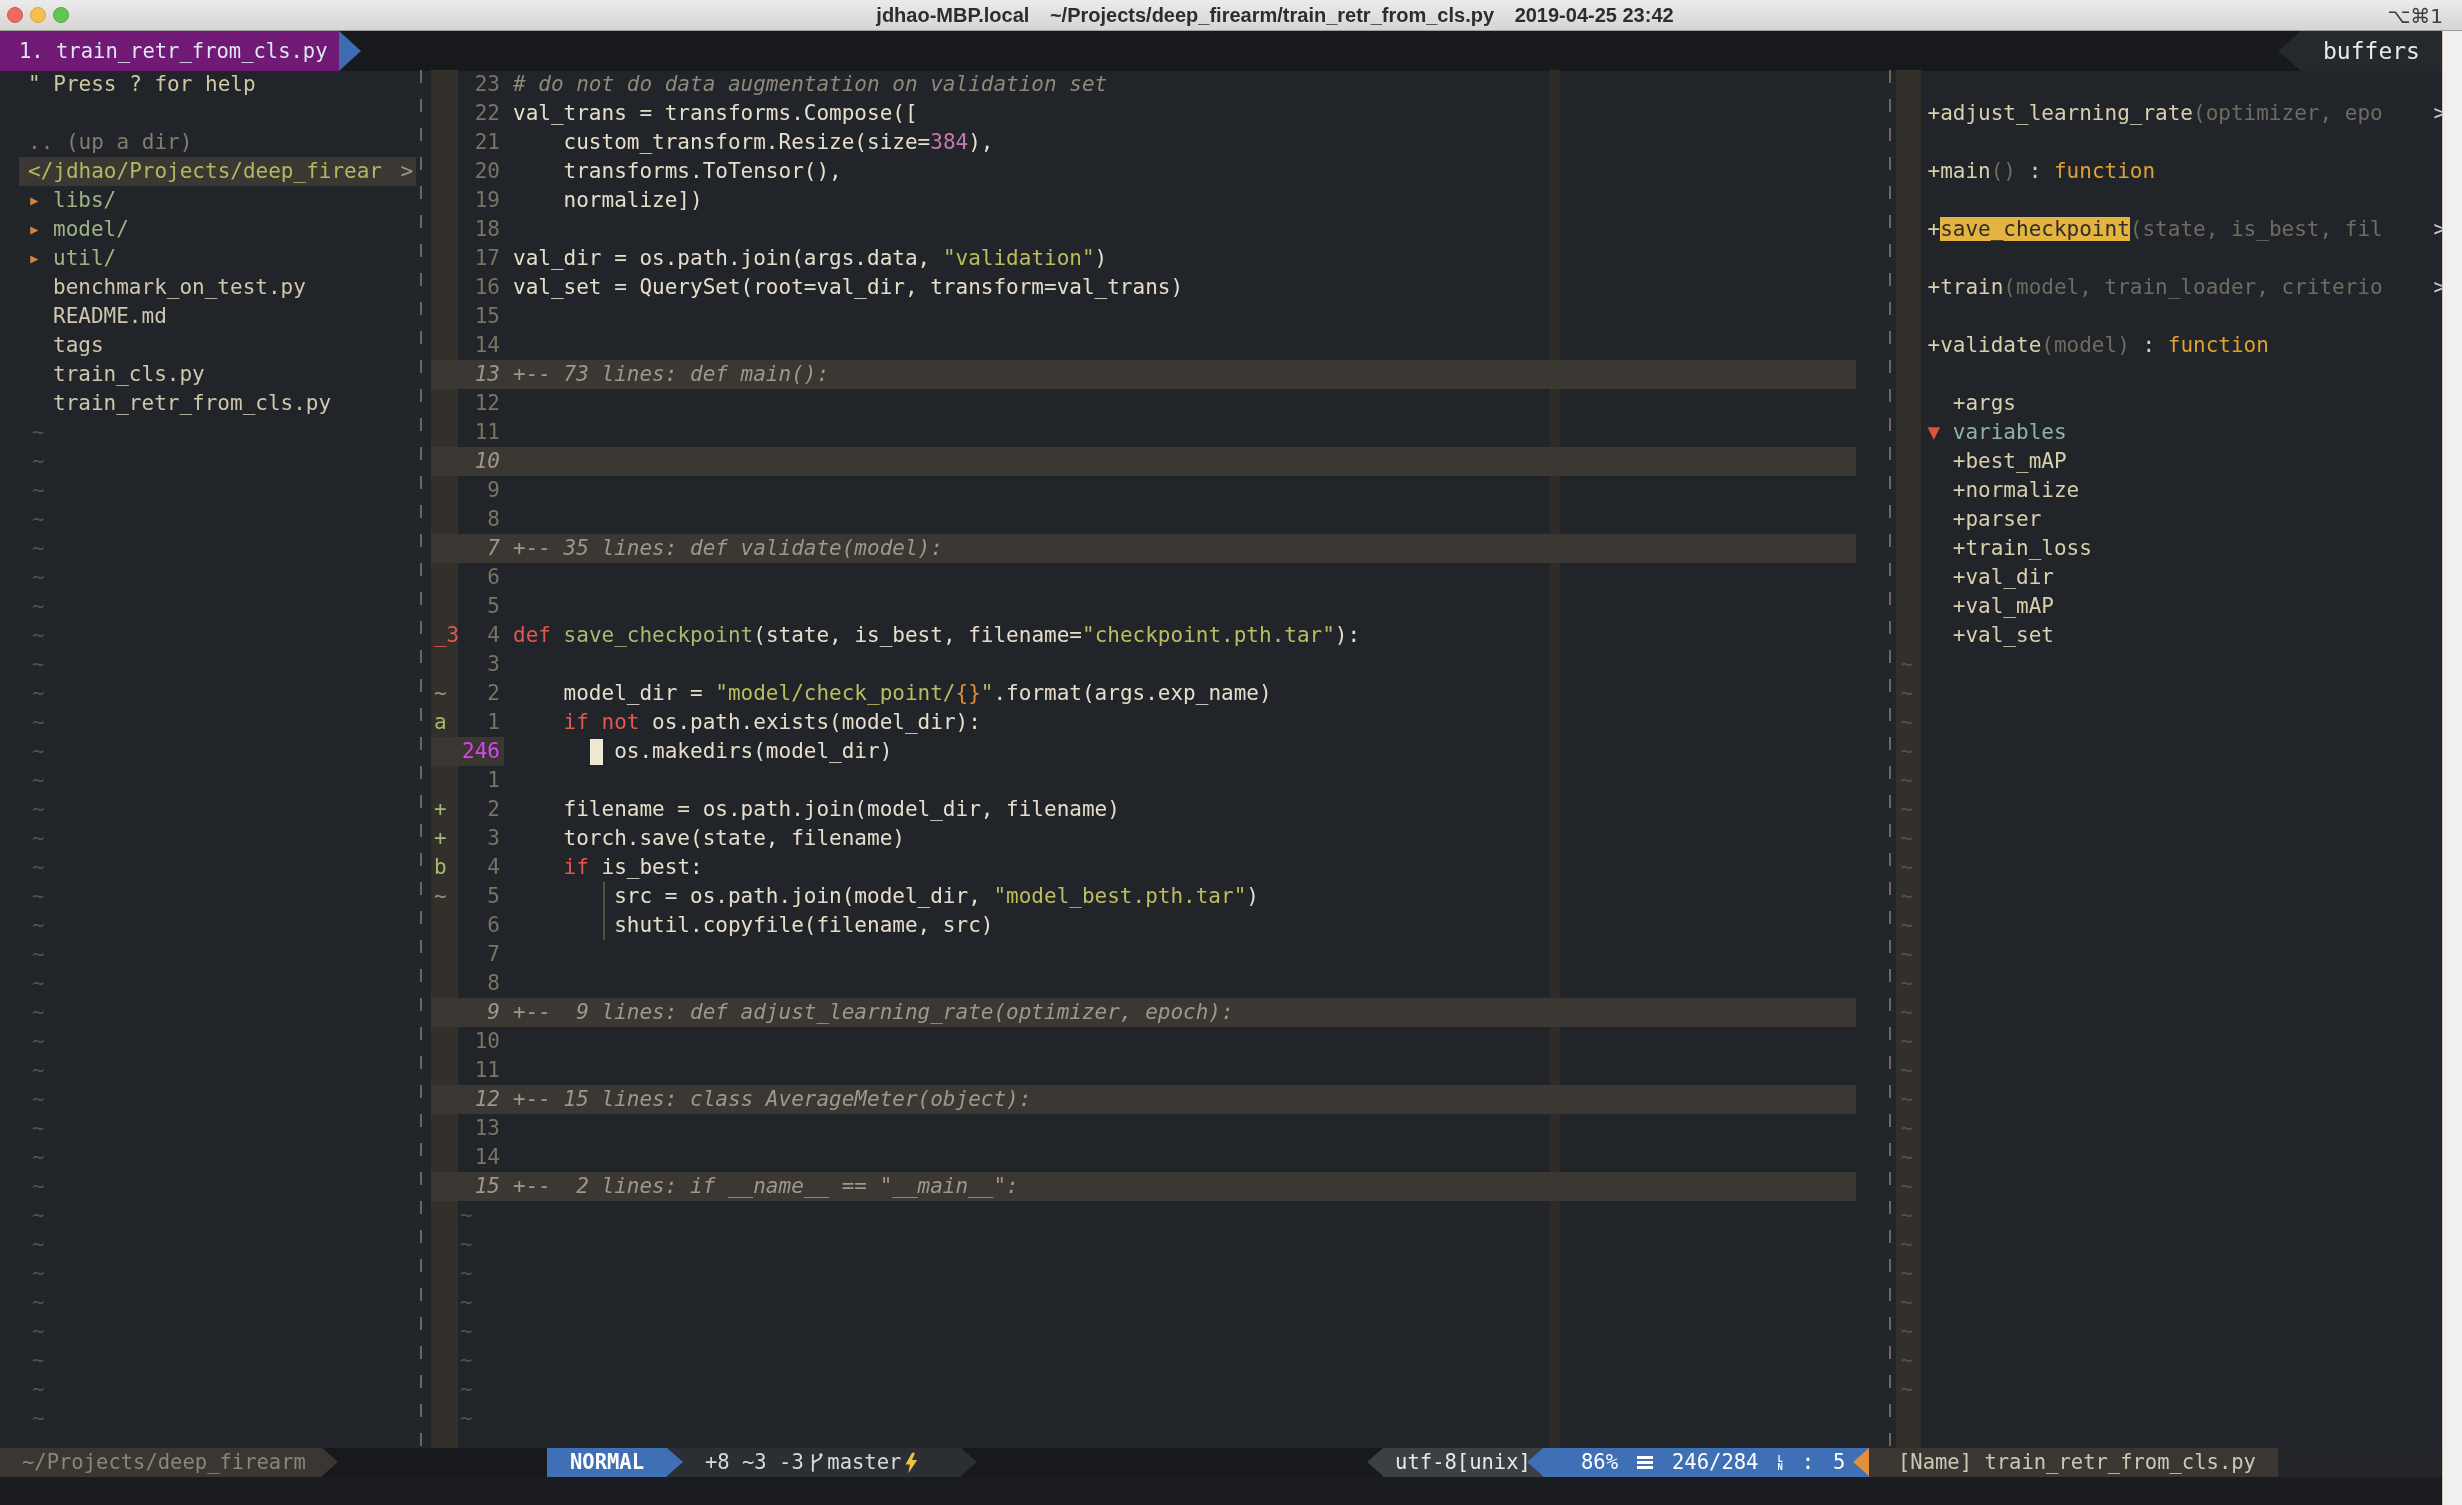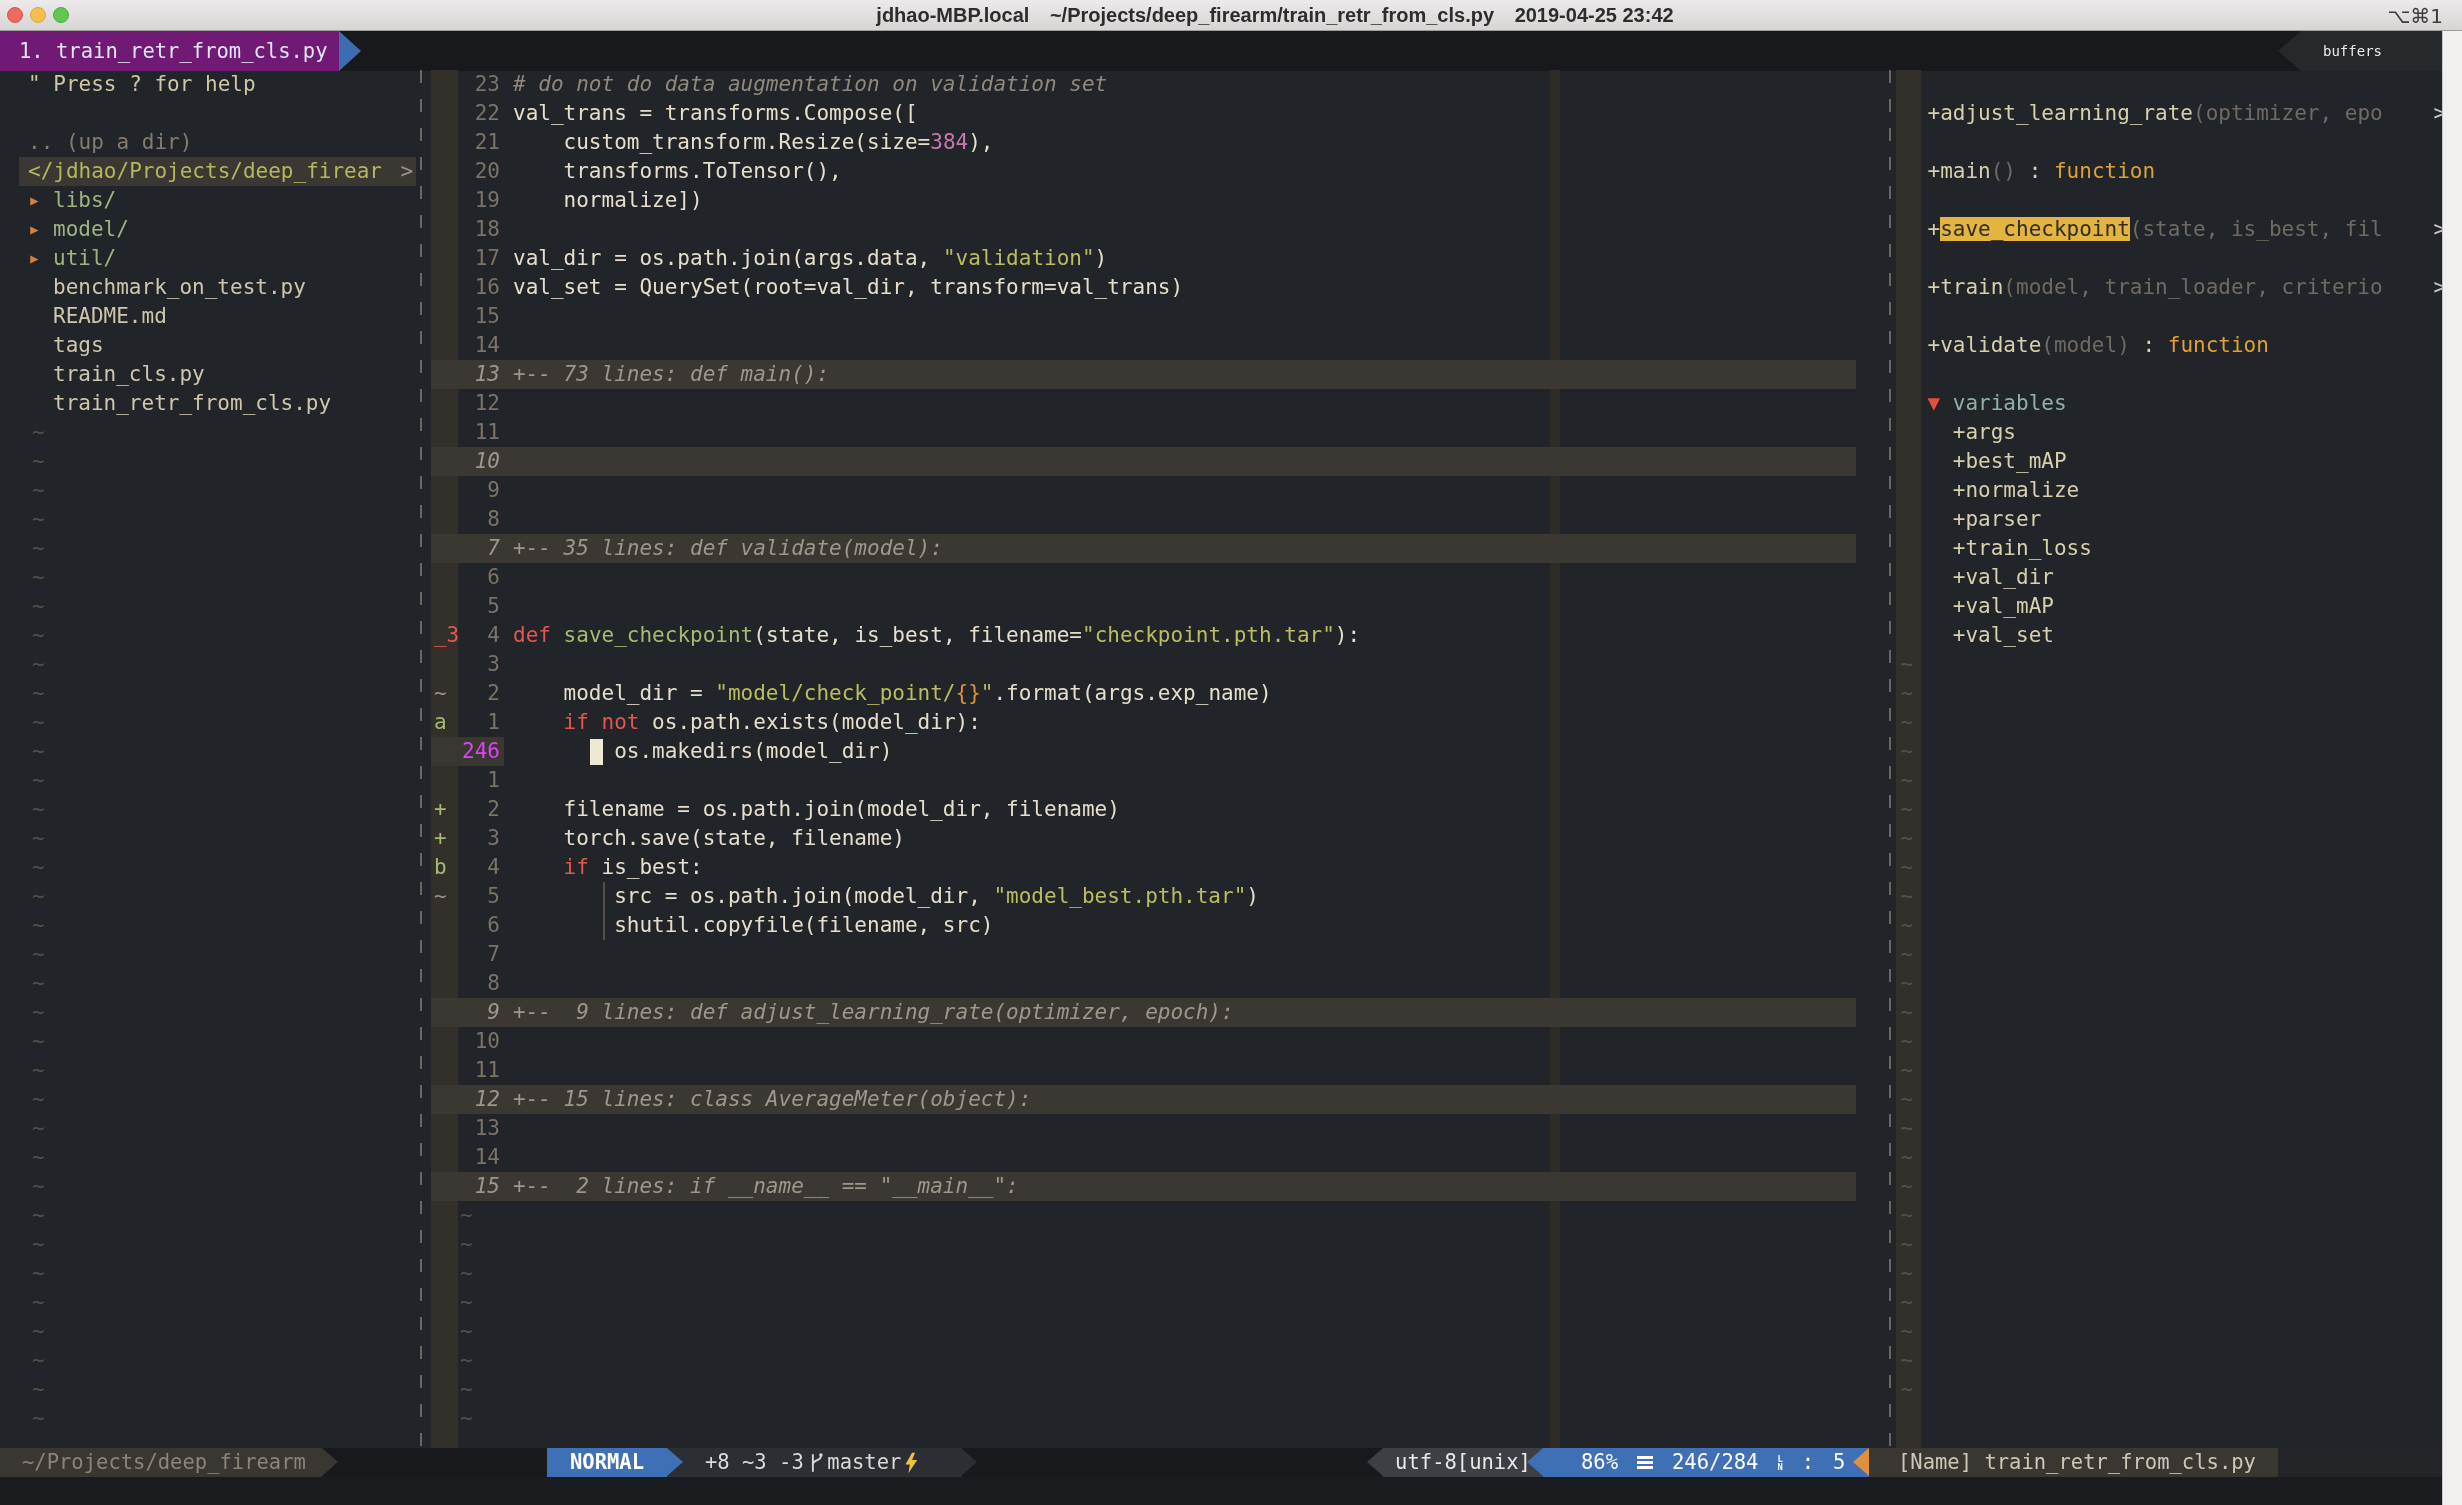--- a/index.html
+++ b/index.html
@@ -30,21 +30,21 @@
 
   
   .tabline{position:absolute;left:0;top:31px;width:2462px;height:40px;background:var(--bg-dark)}
   .tab{position:absolute;left:0;top:0;height:40px;width:339px;background:#701a75;
     color:#dde6f2;font-size:20.5px;line-height:40px;padding-left:19px;white-space:pre}
   .tab-arrow{position:absolute;left:339px;top:0;width:0;height:0;
     border-top:20px solid transparent;border-bottom:20px solid transparent;border-left:22px solid #3d6cb2}
   .buffers-sep{position:absolute;left:2278px;top:0;width:0;height:0;
     border-top:20px solid transparent;border-bottom:20px solid transparent;border-right:23.5px solid #26292c}
   .buffers{position:absolute;left:2301px;top:0;width:141px;height:40px;background:#26292c;
-    color:#e9e9e9;font-size:14px;line-height:40px;padding-left:22px}
+    color:#e9e9e9;font-size:23px;line-height:40px;padding-left:22px}
 
   
   .win{position:absolute;top:70px;height:1378px;overflow:hidden}
   #nerdtree{left:0;width:416px}
   #codewin{left:431px;width:1455px}
   #tagbar{left:1896px;width:556px}
   .vsep{position:absolute;top:70px;height:1378px;width:2.2px;
     background:repeating-linear-gradient(180deg,#6b675e 0 13px,transparent 13px 29px)}
   #vsep1{left:420px} #vsep2{left:1889px}
   .signstrip{position:absolute;left:0;top:0;width:27px;height:1378px;background:var(--strip)}
@@ -250,22 +250,22 @@
       <div class="trow"><span class="ttxt"><span class="tb-b">+adjust_learning_rate</span><span class="tb-d">(optimizer, epo</span></span><span class="tb-trunc">&gt;</span></div>
       <div class="trow"></div>
       <div class="trow"><span class="ttxt"><span class="tb-b">+main</span><span class="tb-d">()</span><span class="tb-b"> : </span><span class="tb-g">function</span></span></div>
       <div class="trow"></div>
       <div class="trow"><span class="ttxt"><span class="tb-b">+</span><span class="tb-hl">save_checkpoint</span><span class="tb-d">(state, is_best, fil</span></span><span class="tb-trunc">&gt;</span></div>
       <div class="trow"></div>
       <div class="trow"><span class="ttxt"><span class="tb-b">+train</span><span class="tb-d">(model, train_loader, criterio</span></span><span class="tb-trunc">&gt;</span></div>
       <div class="trow"></div>
       <div class="trow"><span class="ttxt"><span class="tb-b">+validate</span><span class="tb-d">(model)</span><span class="tb-b"> : </span><span class="tb-g">function</span></span></div>
       <div class="trow"></div>
+      <div class="trow"><span class="ttxt"><span class="tb-b">  +args</span></span></div>
       <div class="trow"><span class="ttxt"><span class="tb-tri">▼ </span><span class="tb-hdr">variables</span></span></div>
-      <div class="trow"><span class="ttxt"><span class="tb-b">  +args</span></span></div>
       <div class="trow"><span class="ttxt"><span class="tb-b">  +best_mAP</span></span></div>
       <div class="trow"><span class="ttxt"><span class="tb-b">  +normalize</span></span></div>
       <div class="trow"><span class="ttxt"><span class="tb-b">  +parser</span></span></div>
       <div class="trow"><span class="ttxt"><span class="tb-b">  +train_loss</span></span></div>
       <div class="trow"><span class="ttxt"><span class="tb-b">  +val_dir</span></span></div>
       <div class="trow"><span class="ttxt"><span class="tb-b">  +val_mAP</span></span></div>
       <div class="trow"><span class="ttxt"><span class="tb-b">  +val_set</span></span></div>
       <div class="trow"><span class="t-tilde">~</span></div>
       <div class="trow"><span class="t-tilde">~</span></div>
       <div class="trow"><span class="t-tilde">~</span></div>

